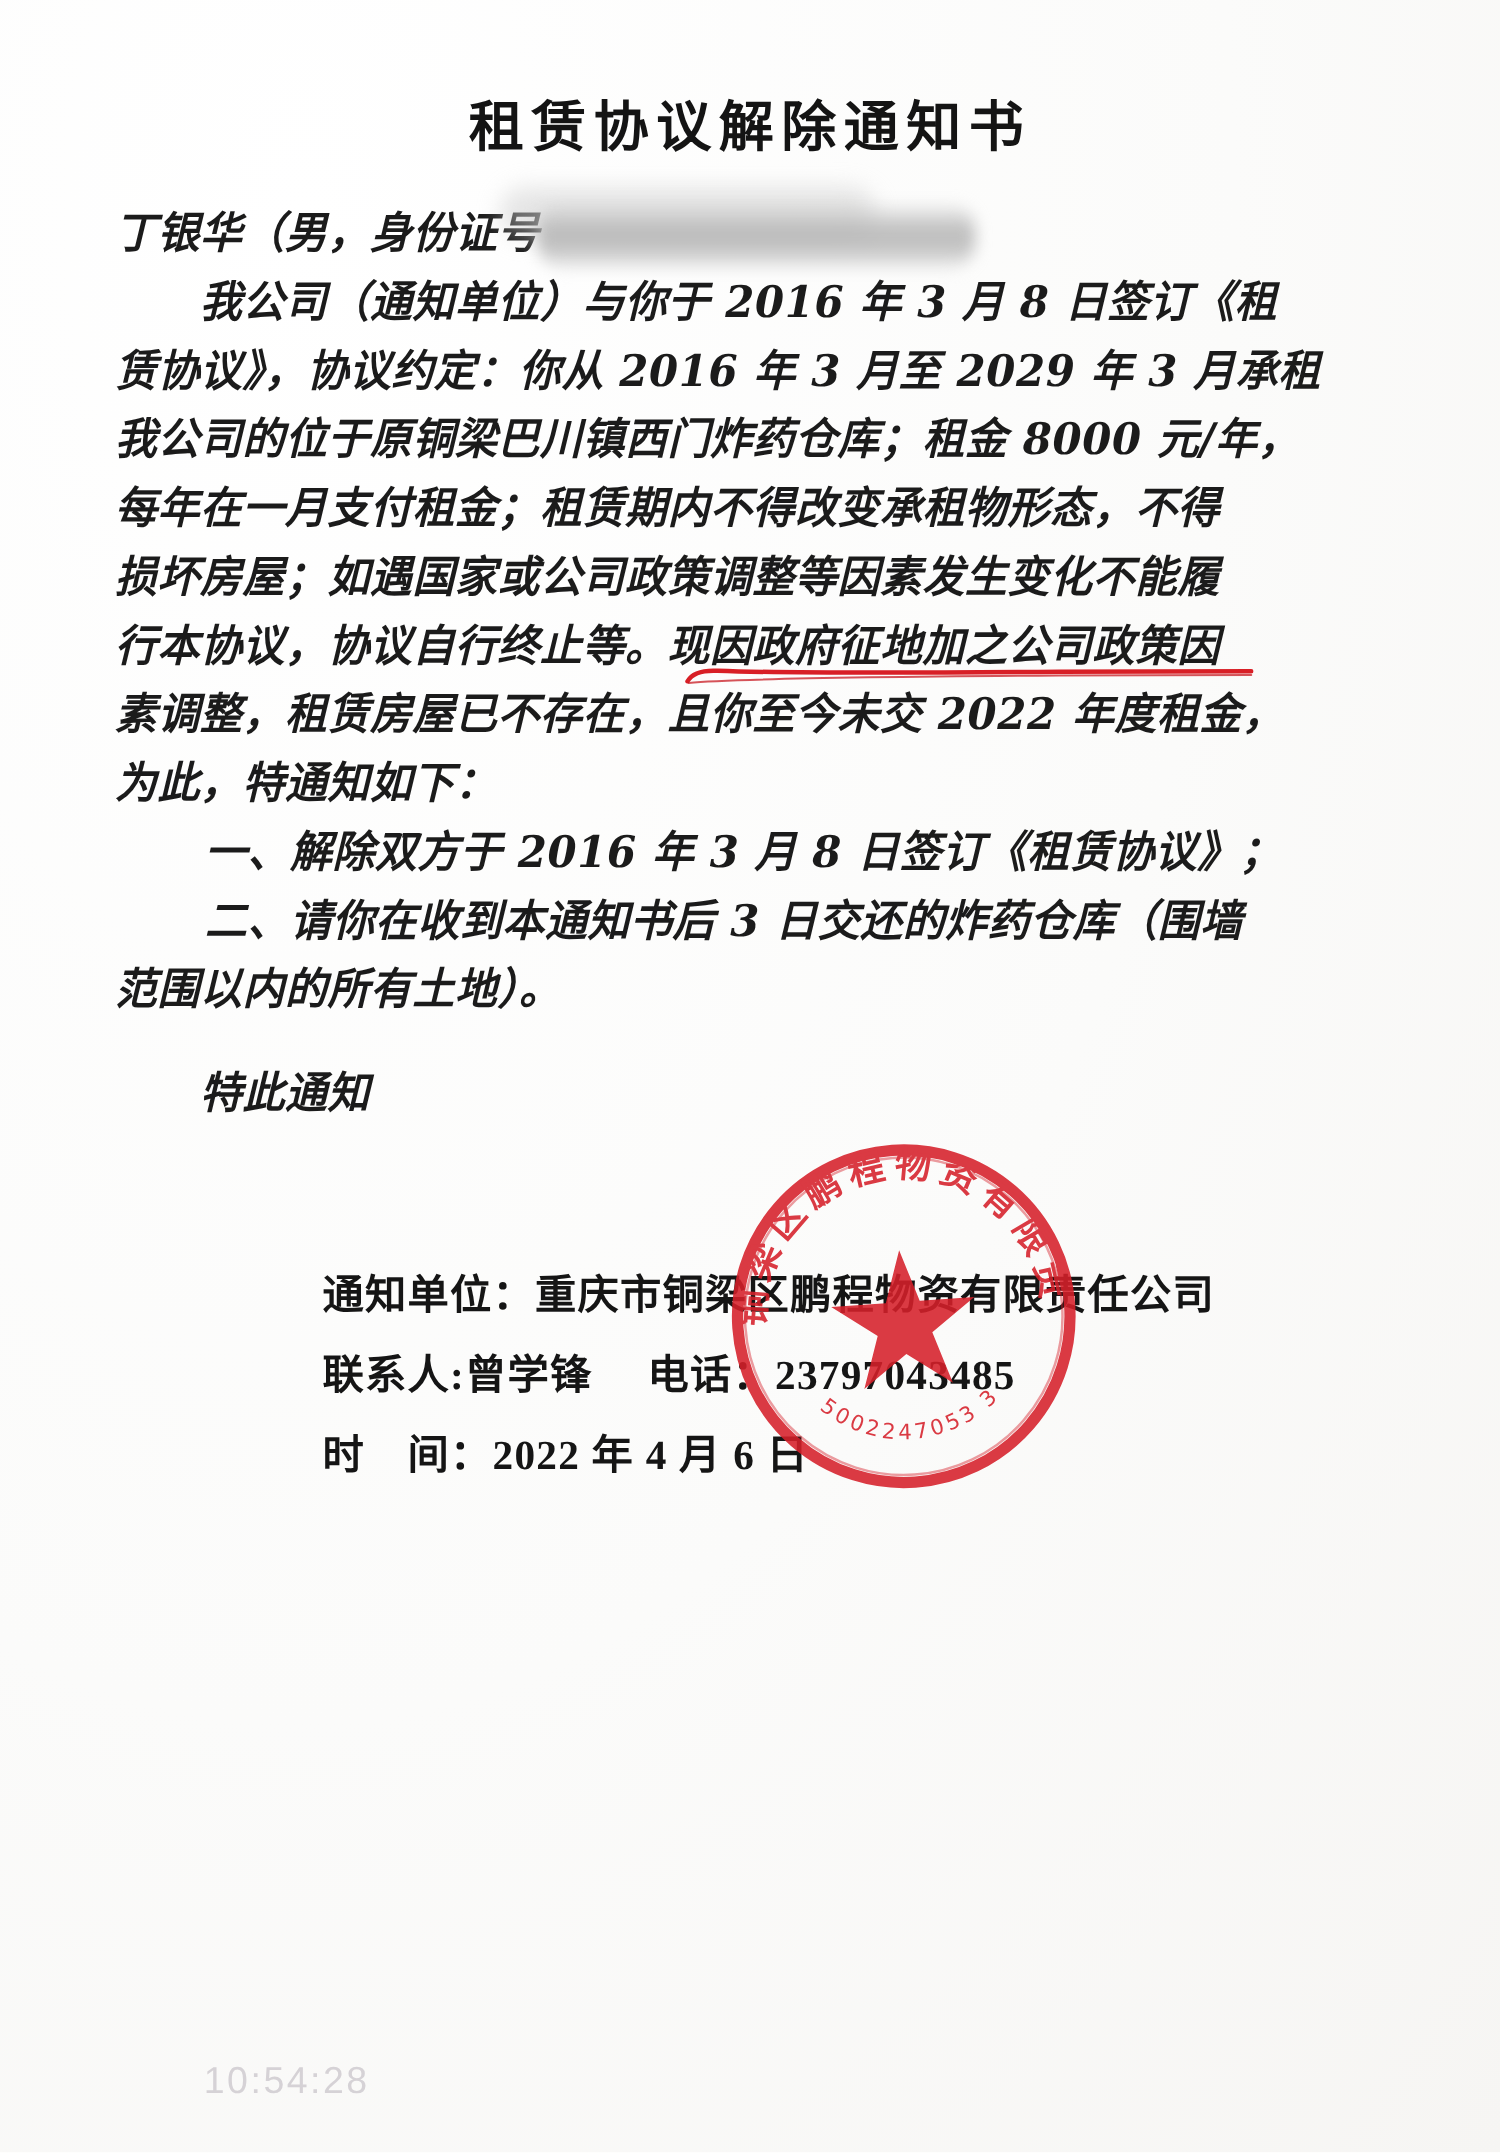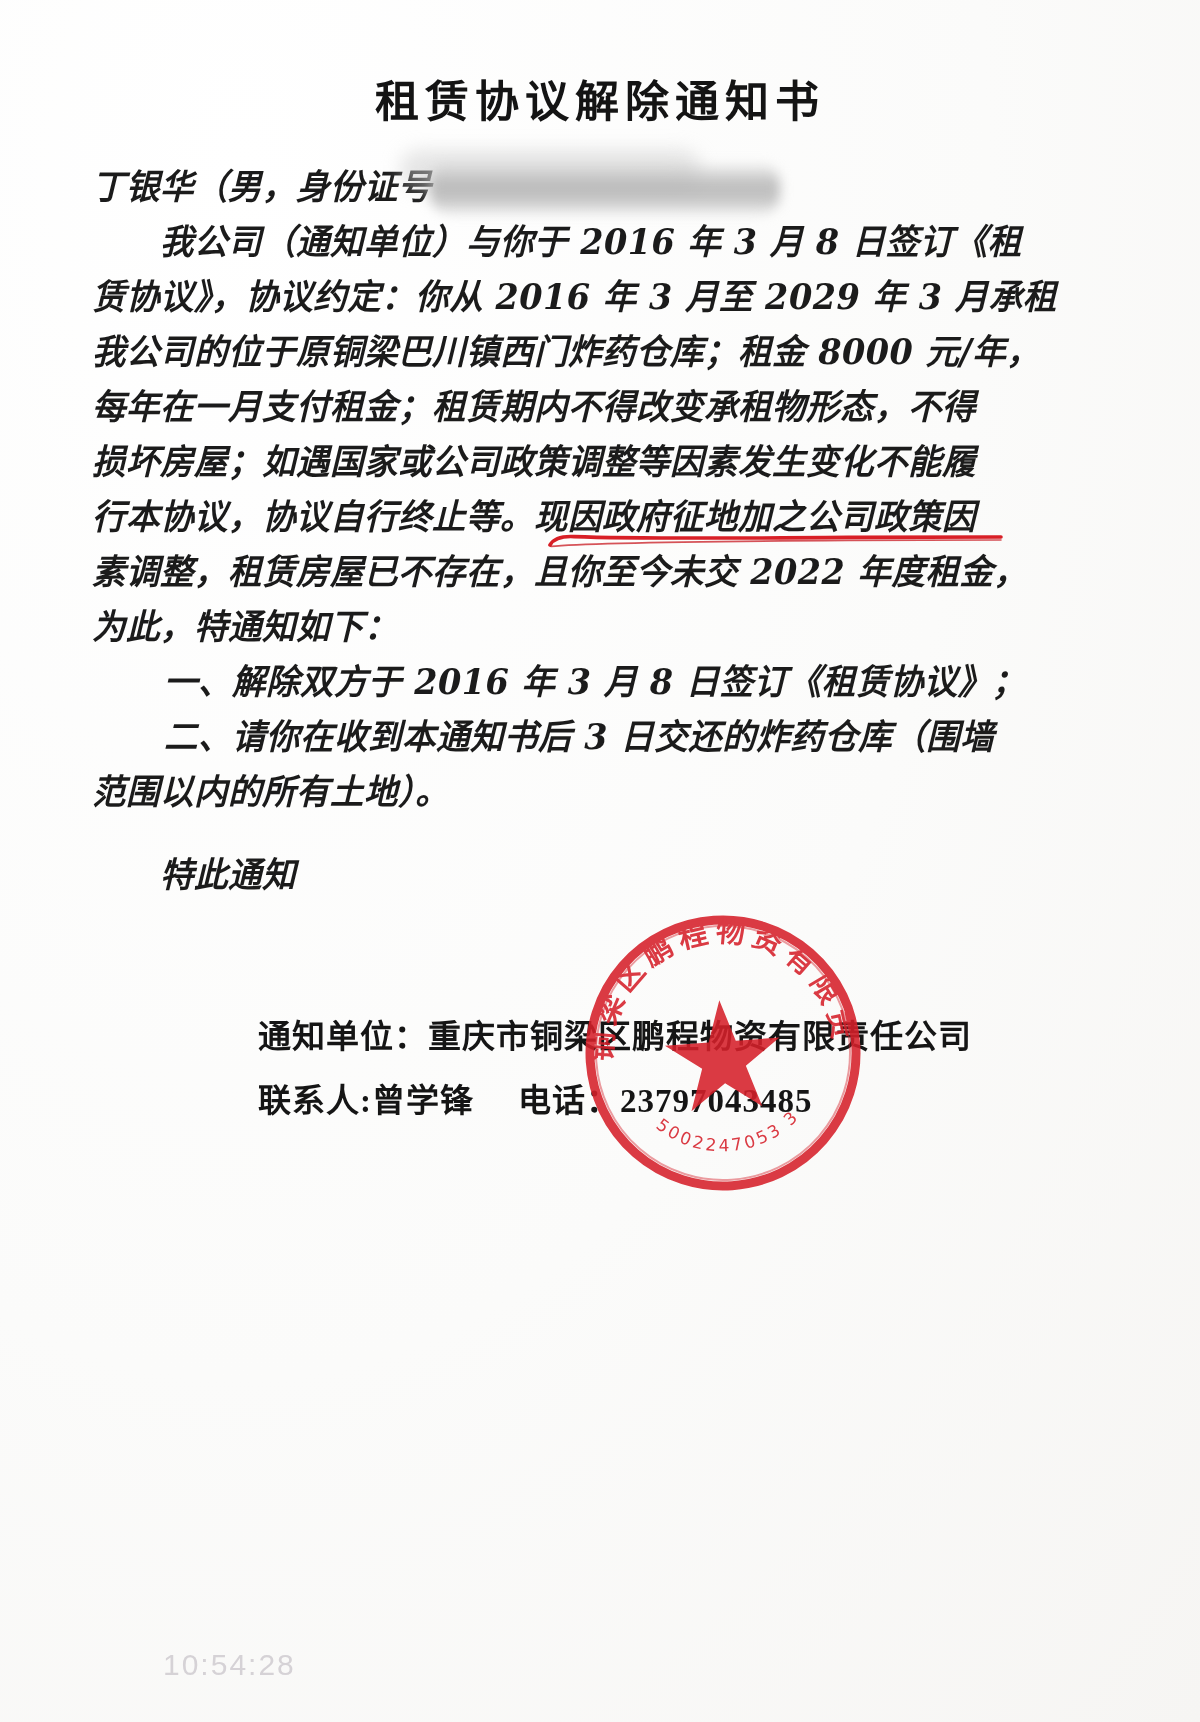--- a/index.html
+++ b/index.html
@@ -174,20 +174,21 @@
   <div class="red-underline">
     <svg width="455" height="14" viewBox="0 0 455 14">
       <path d="M2,11 C6,4 14,2 26,2.6 C90,5 200,4.2 300,3.4 C370,2.9 420,3.2 453,3.0" fill="none" stroke="#d81f26" stroke-width="3.6" stroke-linecap="round"></path>
       <path d="M3,12.4 C40,8.4 180,7.2 300,6.4 C380,5.9 425,6.1 453,6.0" fill="none" stroke="#c81a22" stroke-width="1.6" stroke-linecap="round" opacity="0.75"></path>
     </svg>
   </div>
 
   <div class="sign-block">
     <div class="sign-line"><span>通知单位：</span><span>重庆市铜梁区鹏程物资有限责任公司</span></div>
     <div class="sign-line"><span>联系人:</span><span>曾学锋</span><span style="display:inline-block;width:44px;"></span><span>电话：</span><span>23797043485</span></div>
+    <div class="sign-line"><span>时　间：</span><span>2022 年 4 月 6 日</span></div>
   </div>
 
   <div class="seal">
     <svg width="290" height="290" viewBox="0 0 290 290">
       <defs>
         <path id="sealArcTop" d="M 34,145 A 111,111 0 0 1 256,145"></path>
         <path id="sealArcBottom" d="M 60,200 A 105,105 0 0 0 230,200"></path>
       </defs>
       <circle cx="145" cy="145" r="133" fill="none" stroke="#d6202a" stroke-width="9"></circle>
       <circle cx="145" cy="145" r="127" fill="none" stroke="#d6202a" stroke-width="2" opacity="0.5"></circle>

